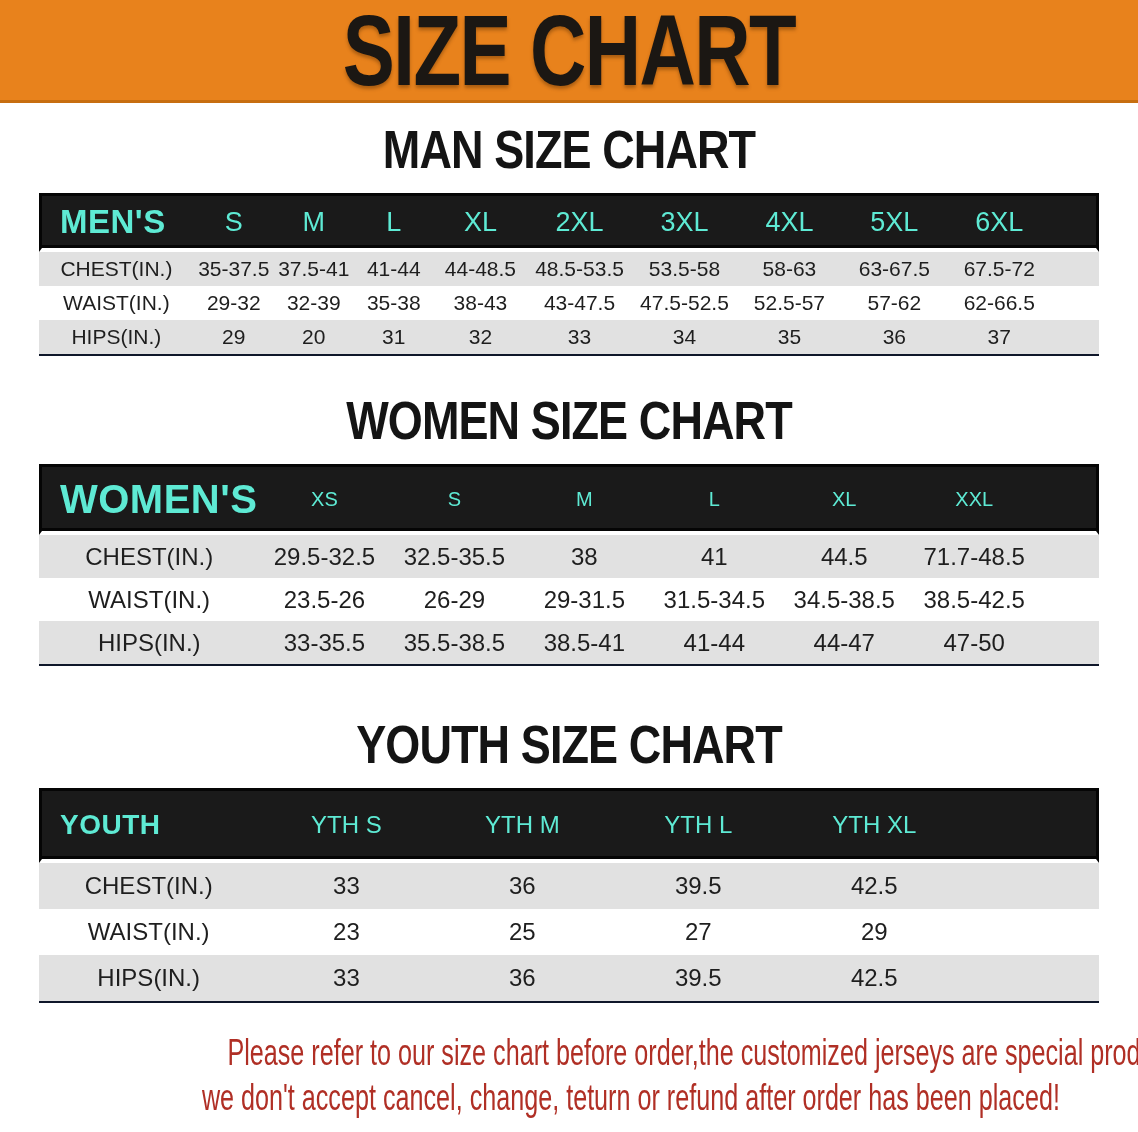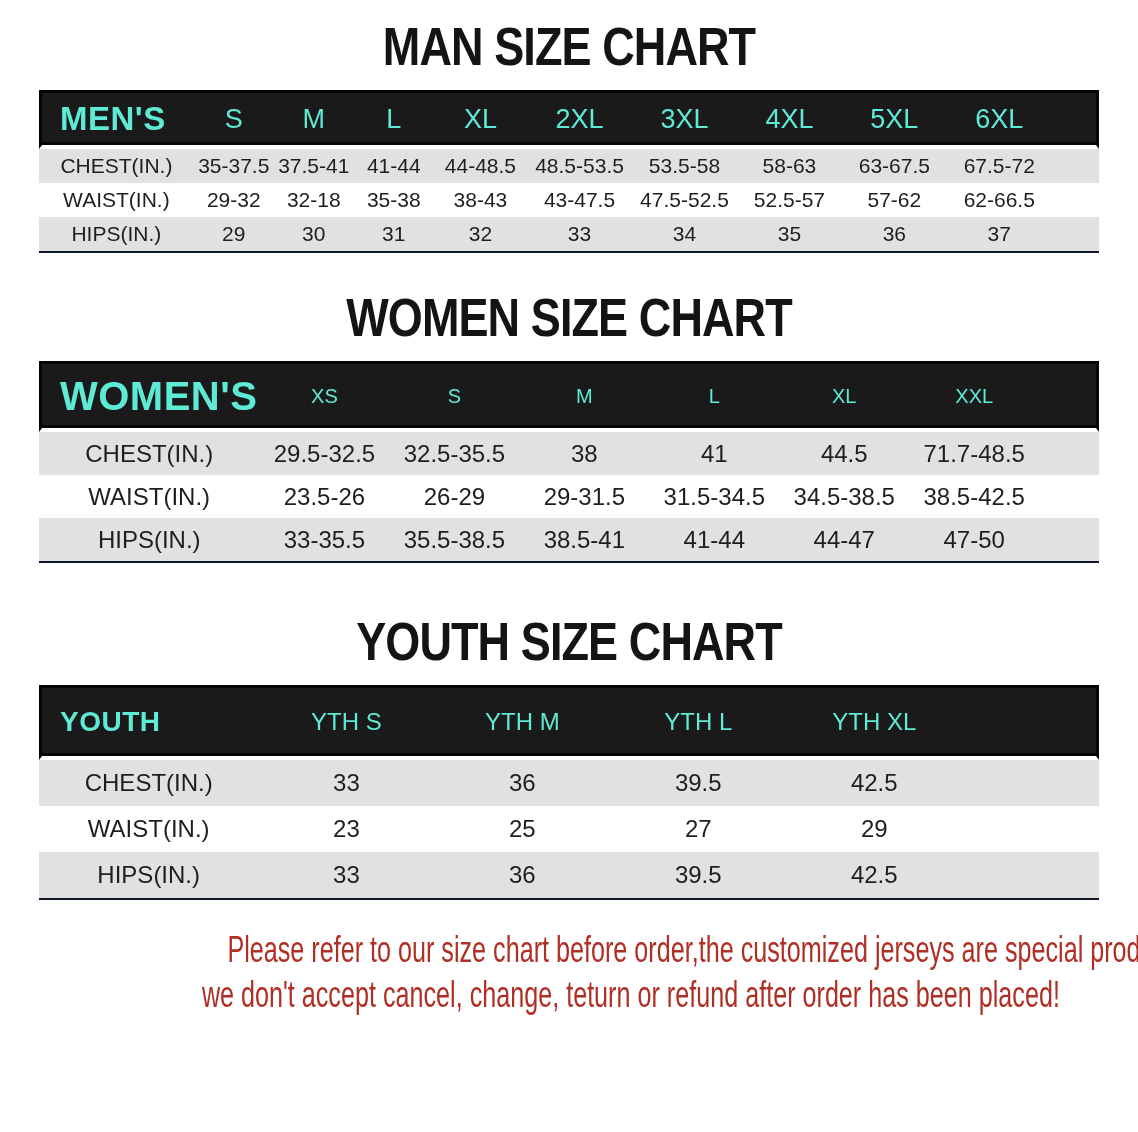--- a/index.html
+++ b/index.html
@@ -122,20 +122,23 @@
     transform: scale(0.68, 1.02);
     transform-origin: center top;
   }
   .notice-line-wrap { text-align: center; }
 </style>
 </head>
 <body>
 
 <div class="page">
 
+  <header class="banner">
+    <span class="banner-title">SIZE CHART</span>
+  </header>
 
   <section class="sec-men">
     <h2 class="section-heading">MAN SIZE CHART</h2>
     <table class="size-table tbl-men">
       <colgroup>
         <col style="width:14.6%">
         <col style="width:7.55%">
           <col style="width:7.55%">
           <col style="width:7.55%">
         <col style="width:8.8%">
@@ -171,34 +174,34 @@
             <td>48.5-53.5</td>
             <td>53.5-58</td>
             <td>58-63</td>
             <td>63-67.5</td>
             <td>67.5-72</td>
             <td></td>
           </tr>
           <tr>
             <td class="row-label">WAIST(IN.)</td>
             <td>29-32</td>
-            <td>32-18</td>
+            <td>32-39</td>
             <td>35-38</td>
             <td>38-43</td>
             <td>43-47.5</td>
             <td>47.5-52.5</td>
             <td>52.5-57</td>
             <td>57-62</td>
             <td>62-66.5</td>
             <td></td>
           </tr>
           <tr>
             <td class="row-label">HIPS(IN.)</td>
             <td>29</td>
-            <td>30</td>
+            <td>20</td>
             <td>31</td>
             <td>32</td>
             <td>33</td>
             <td>34</td>
             <td>35</td>
             <td>36</td>
             <td>37</td>
             <td></td>
           </tr>
         </tbody>

